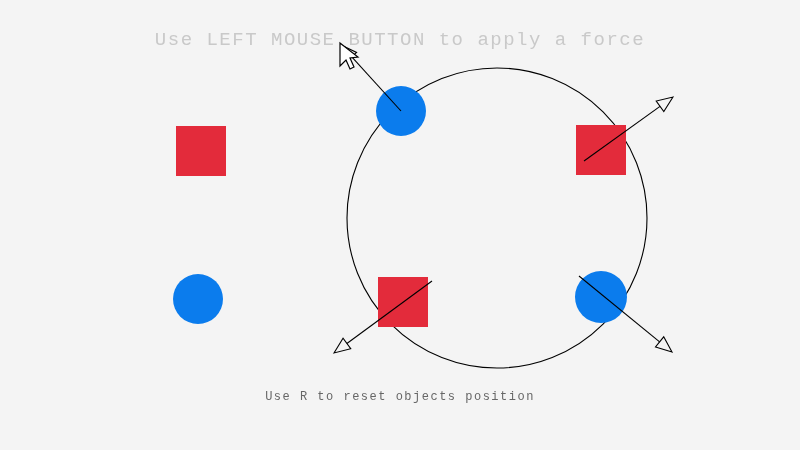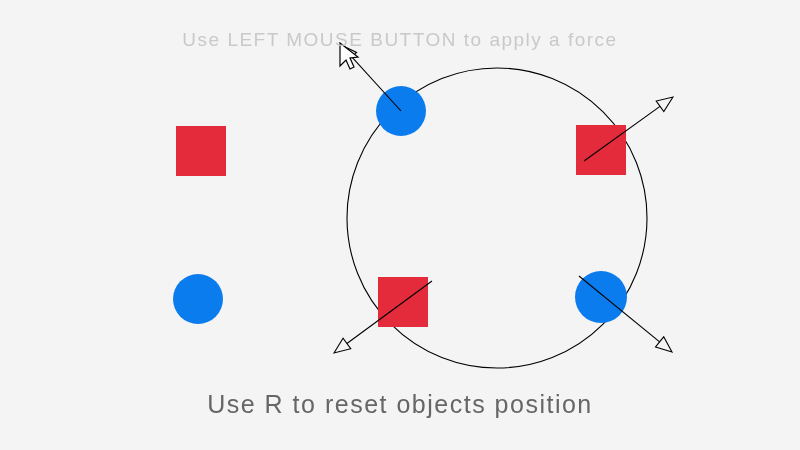--- a/index.html
+++ b/index.html
@@ -26,33 +26,33 @@
     top: 0;
     width: 800px;
     height: 450px;
     display: block;
   }
   .hint-text {
     position: absolute;
     width: 800px;
     left: 0;
     text-align: center;
-    font-family: Liberation Sans, sans-serif;
+    font-family: Liberation Mono, monospace;
     letter-spacing: 1.5px;
     white-space: pre;
     user-select: none;
   }
   #hint-top {
     top: 29px;
     font-size: 19px;
     color: #c9c9c9;
   }
   #hint-bottom {
     top: 390px;
-    font-size: 25px;
+    font-size: 12px;
     color: #666666;
   }
 </style>
 </head>
 <body>
 
 <div id="stage" style="background: rgb(244, 244, 244);">
 
   <svg id="scene-svg" viewBox="0 0 800 450">
 

